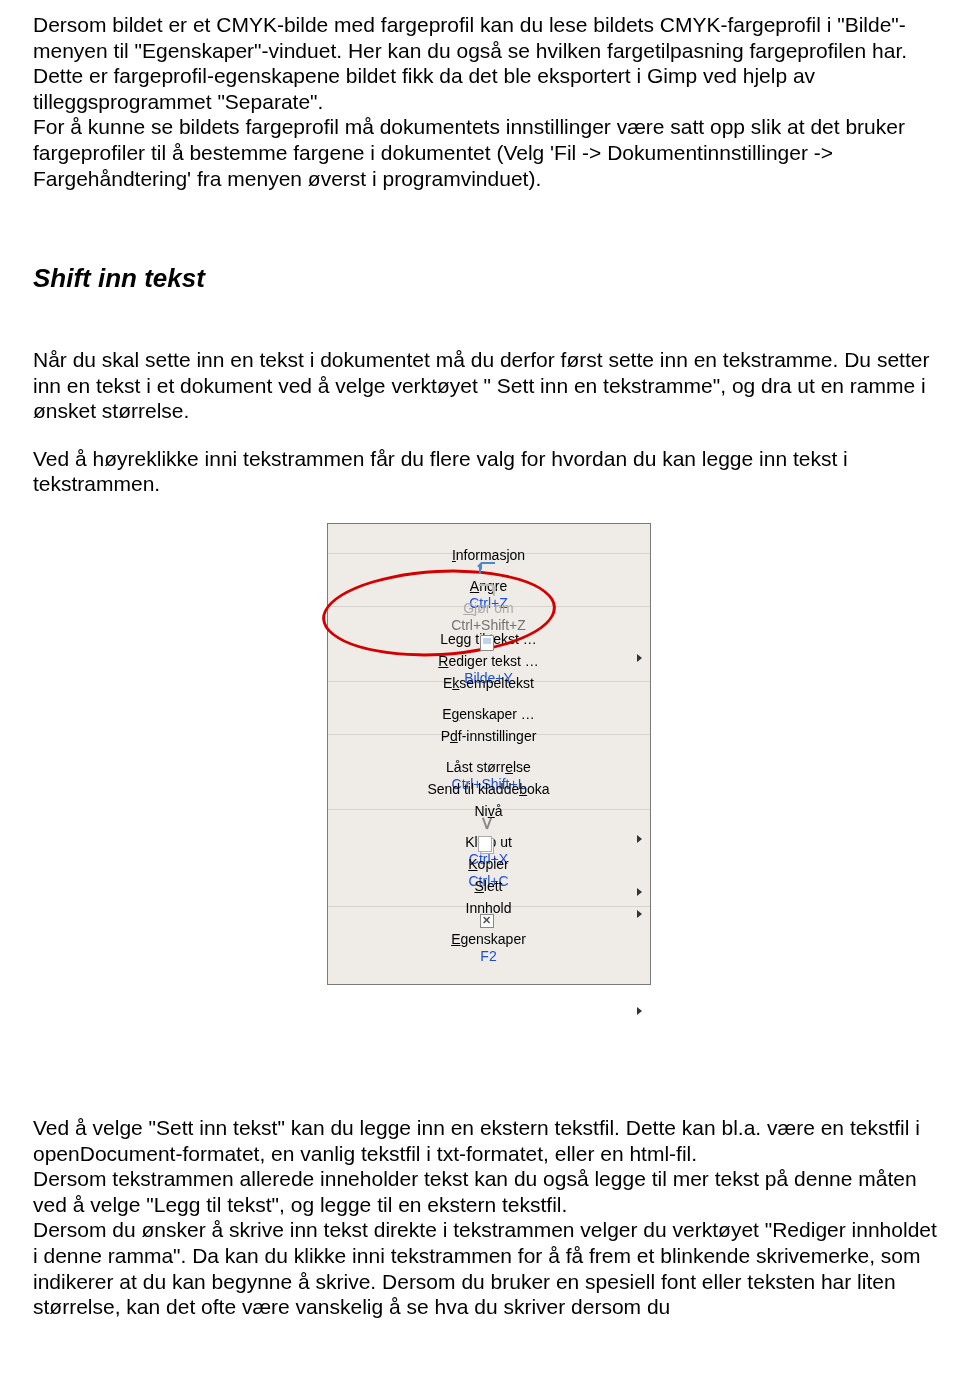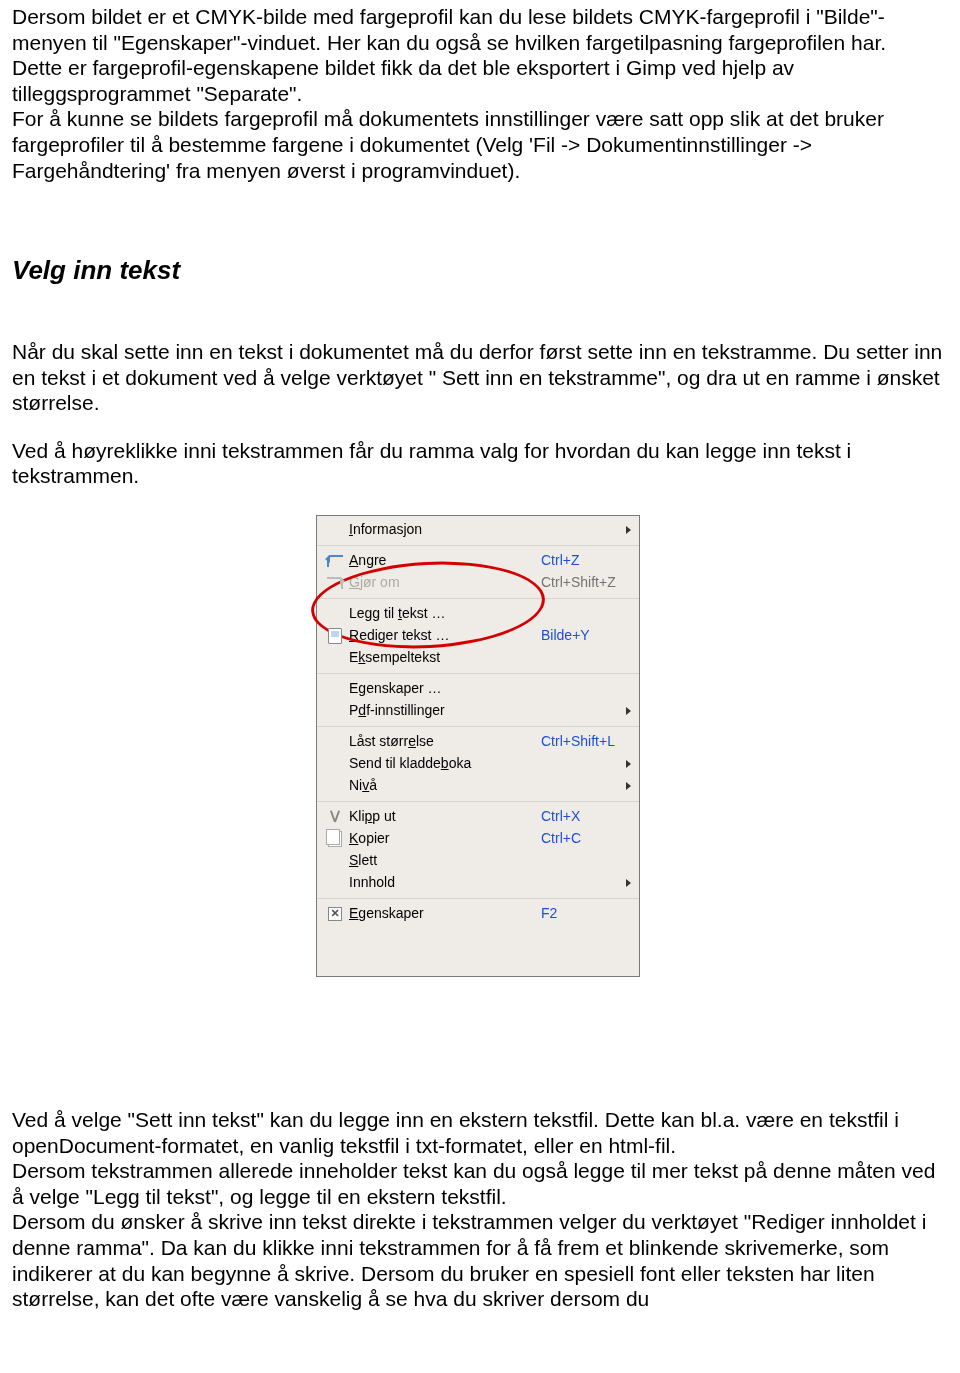--- a/index.html
+++ b/index.html
@@ -7,21 +7,22 @@
   width:960px;
   min-height:1373px;
   background:#fff;
   font-family:Arial,Helvetica,sans-serif;
   color:#000;
   font-size:21px;
   line-height:1.22;
   box-sizing:border-box;
 }
 .page{
-  padding:4px 16px 0 12px;
+  padding:12px 16px 0 12px;
+  margin-left:21px;
 }
 p{margin:0}
 .p1{margin-bottom:0px}
 .gap{height:72px}
 h2{
   font-style:italic;
   font-weight:bold;
   font-size:26px;
   margin:0 0 52px 0;
 }
@@ -43,20 +44,21 @@
   color:#000;
   padding-top:3px;
   box-sizing:border-box;
 }
 .row{
   display:flex;
   align-items:center;
   height:22px;
   padding:0 8px 0 8px;
   gap:0;
+  flex-direction:column;
 }
 .ico{
   width:20px;
   height:16px;
   flex:0 0 20px;
   margin-right:4px;
   display:flex;
   align-items:center;
   justify-content:center;
 }
@@ -127,24 +129,24 @@
 </head>
 <body>
 <div class="page">
 
 <p class="p1">Dersom bildet er et CMYK-bilde med fargeprofil kan du lese bildets CMYK-fargeprofil i "Bilde"-menyen til "Egenskaper"-vinduet. Her kan du også se hvilken fargetilpasning fargeprofilen har.</p>
 <p class="p1">Dette er fargeprofil-egenskapene bildet fikk da det ble eksportert i Gimp ved hjelp av tilleggsprogrammet "Separate".</p>
 <p class="p1">For å kunne se bildets fargeprofil må dokumentets innstillinger være satt opp slik at det bruker fargeprofiler til å bestemme fargene i dokumentet (Velg 'Fil -&gt; Dokumentinnstillinger -&gt; Fargehåndtering' fra menyen øverst i programvinduet).</p>
 
 <div class="gap"></div>
 
-<h2>Velg inn tekst</h2>
+<h2>Shift inn tekst</h2>
 
 <p class="p2">Når du skal sette inn en tekst i dokumentet må du derfor først sette inn en tekstramme. Du setter inn en tekst i et dokument ved å velge verktøyet " Sett inn en tekstramme", og dra ut en ramme i ønsket størrelse.</p>
-<p class="p3">Ved å høyreklikke inni tekstrammen får du ramma valg for hvordan du kan legge inn tekst i tekstrammen.</p>
+<p class="p3">Ved å høyreklikke inni tekstrammen får du flere valg for hvordan du kan legge inn tekst i tekstrammen.</p>
 
 <div class="menu-wrap">
   <div class="menu" id="menu">
     <div class="oval"></div>
   <div class="row">
           <span class="ico"></span>
           <span class="lbl"><span class="u">I</span>nformasjon</span>
           <span class="sc"></span>
           <span class="tri"></span>
         </div>

